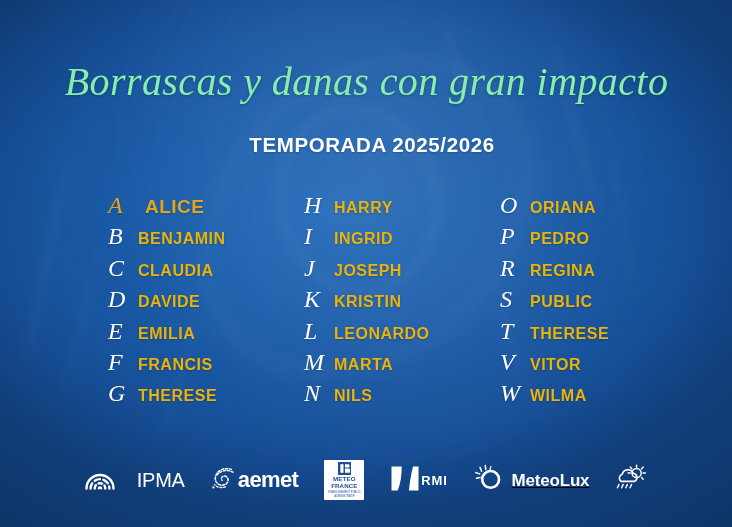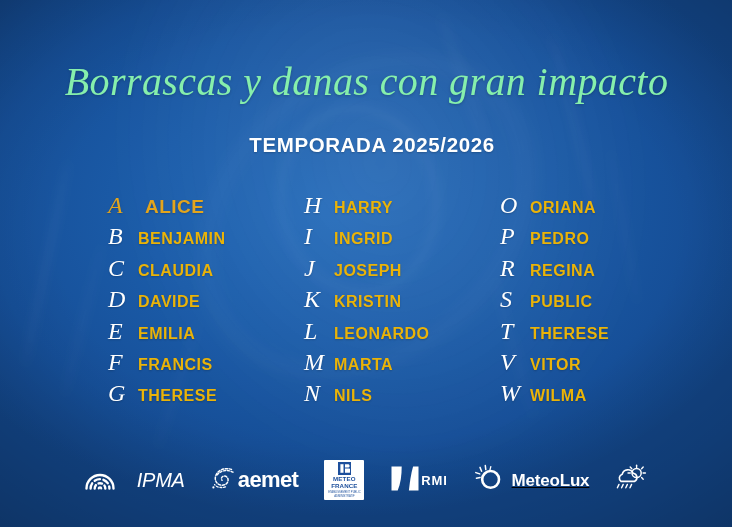--- a/index.html
+++ b/index.html
@@ -125,21 +125,21 @@
     position:absolute; left:0; right:0; bottom:18px;
     height:58px;
     display:flex;
     align-items:center;
     justify-content:center;
     gap:26px;
   }
   .logo { display:flex; align-items:center; height:46px; }
 
   
-  .logo-ipma { gap:21px;font-style:italic; }
+  .logo-ipma { gap:21px; }
   .ipma-text {
     font-size:20px; font-weight:400; letter-spacing:-0.2px; color:#fff;
     line-height:1;
   }
 
   
   .logo-aemet { gap:1px; }
   .aemet-text {
     font-size:22px; font-weight:bold; letter-spacing:-0.6px; color:#fff;
     line-height:1;

